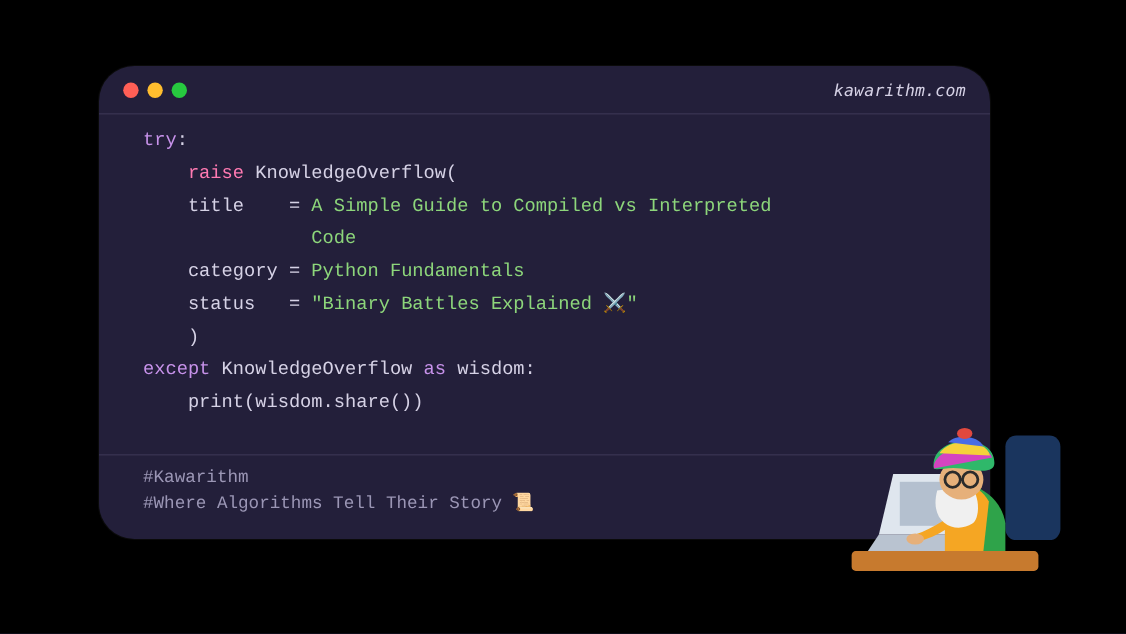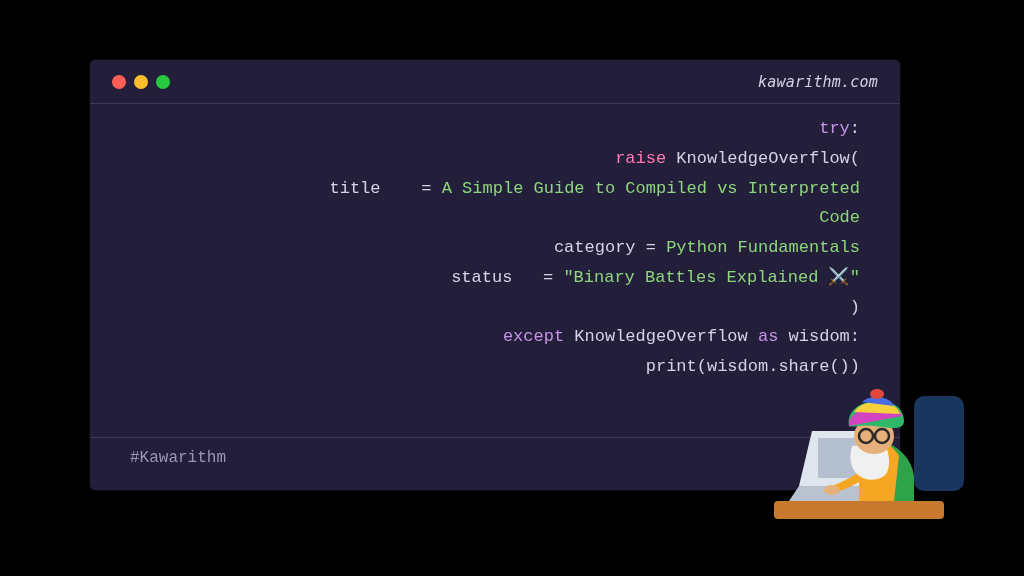--- a/index.html
+++ b/index.html
@@ -11,21 +11,21 @@
     overflow: hidden;
     position: relative;
   }
   .card {
     position: absolute;
     top: 60px;
     left: 90px;
     width: 810px;
     height: 430px;
     background: #231f3a;
-    border-radius: 5px;
+    border-radius: 32px;
     box-shadow: 0 0 0 1px rgba(255,255,255,0.04);
     display: flex;
     flex-direction: column;
   }
   .titlebar {
     height: 44px;
     display: flex;
     align-items: center;
     justify-content: space-between;
     padding: 0 22px;
@@ -43,21 +43,20 @@
     font-family: 'Menlo', 'Consolas', monospace;
     letter-spacing: 0.2px;
   }
   .code {
     padding: 10px 40px 0 40px;
     font-size: 17px;
     line-height: 1.75;
     color: #d6d2e6;
     white-space: pre;
     flex: 1;
-    text-align: right;
   }
   .kw-purple { color: #c792ea; }
   .kw-pink { color: #ff7ab2; }
   .ident { color: #d6d2e6; }
   .green { color: #8dd67b; }
   .grey { color: #d6d2e6; }
   .footer {
     border-top: 1px solid #3c3756;
     padding: 8px 40px 20px 40px;
     color: #9b96b5;
@@ -92,20 +91,21 @@
     <span class="ident">title</span>    <span class="grey">=</span> <span class="green">A Simple Guide to Compiled vs Interpreted</span>
                <span class="green">Code</span>
     <span class="ident">category</span> <span class="grey">=</span> <span class="green">Python Fundamentals</span>
     <span class="ident">status</span>   <span class="grey">=</span> <span class="green">"Binary Battles Explained ⚔️"</span>
     <span class="grey">)</span>
 <span class="kw-purple">except</span> <span class="ident">KnowledgeOverflow</span> <span class="kw-purple">as</span> <span class="ident">wisdom</span><span class="grey">:</span>
     <span class="ident">print</span><span class="grey">(wisdom.share())</span></div>
 
   <div class="footer">
     <div>#Kawarithm</div>
+    <div>#Where Algorithms Tell Their Story 📜</div>
   </div>
 
 </div>
 
 <div class="illustration" aria-label="elder-coder-with-turban-at-laptop">
   <svg viewBox="0 0 200 200">
 
     <rect x="140" y="60" width="50" height="95" rx="10" fill="#1a355e"></rect>
 
     <rect x="0" y="165" width="170" height="18" rx="4" fill="#c77a2e"></rect>

